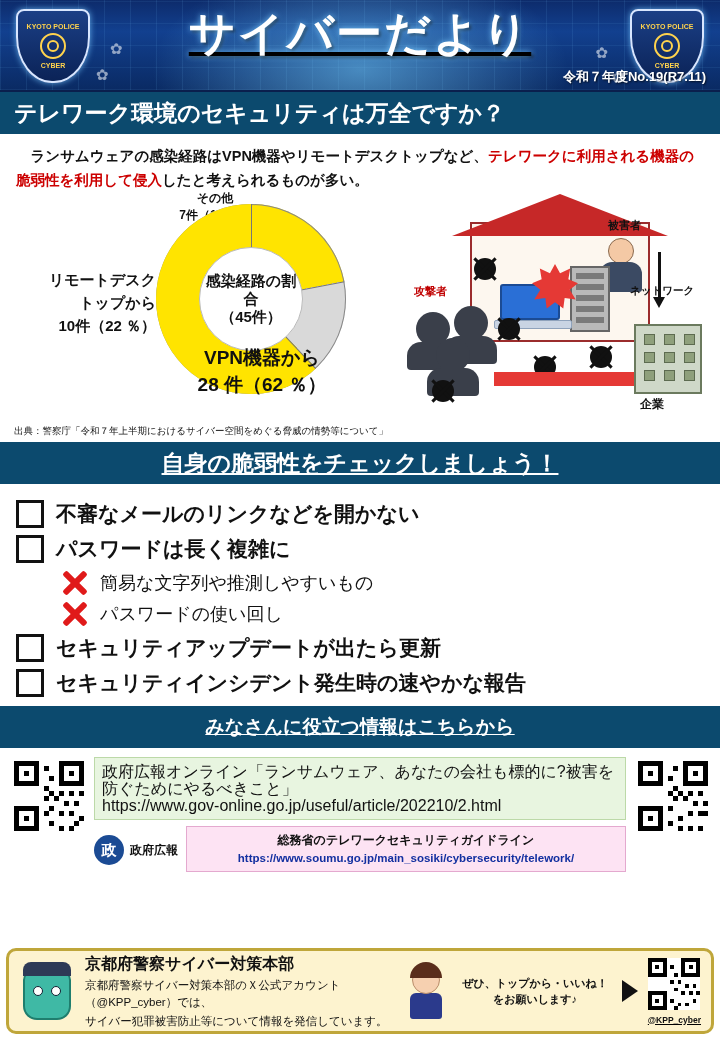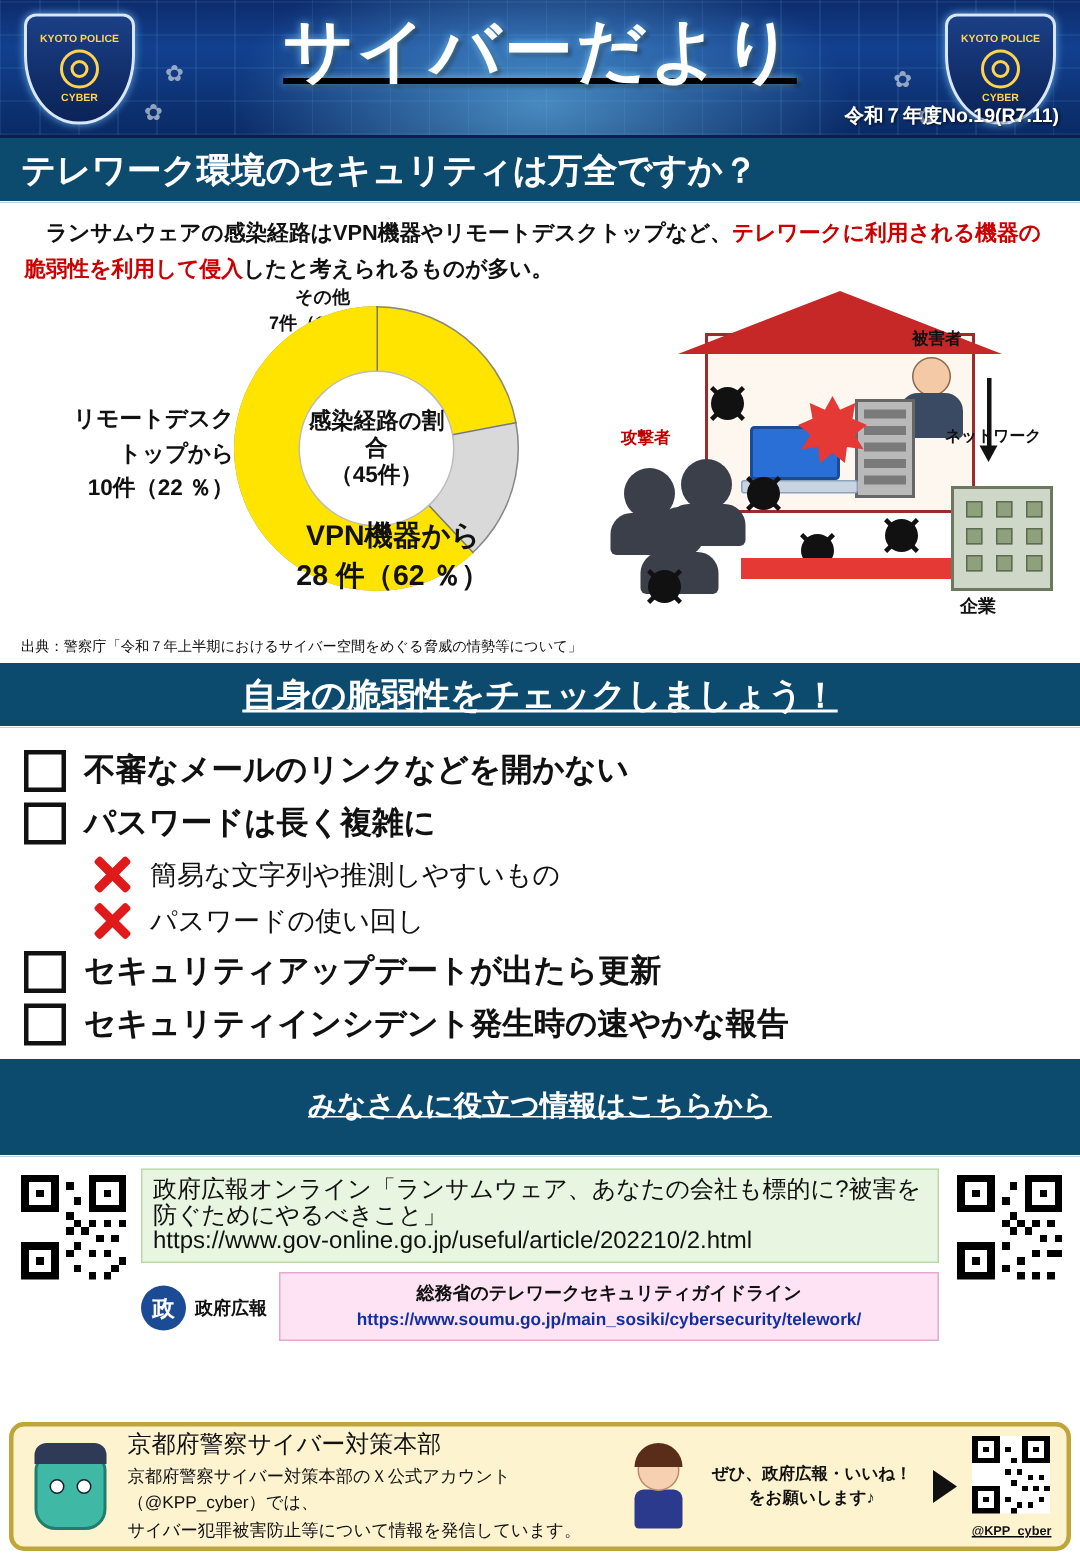--- a/index.html
+++ b/index.html
@@ -238,21 +238,21 @@
     background:#fdf3cf; border:3px solid #bfa63a; border-radius:10px;
     display:flex; align-items:center; padding:6px 10px; gap:10px;
   }
   .mascot {
     width:56px; height:62px; flex:0 0 auto; position:relative;
   }
   .mascot .body { position:absolute; left:4px; top:10px; width:48px; height:50px; background:#3fb9a5; border:2px solid #1f7e6e; border-radius:10px 10px 14px 14px; }
   .mascot .hat { position:absolute; left:4px; top:2px; width:48px; height:14px; background:#2e3a56; border-radius:8px 8px 0 0; }
   .mascot .eye { position:absolute; top:26px; width:10px; height:10px; background:#fff; border:1px solid #123; border-radius:50%; }
   .foot-text { flex:1 1 auto; }
-  .foot-title { font-size:16px; font-weight:normal; color:#111; line-height:22px; }
+  .foot-title { font-size:16px; font-weight:bold; color:#111; line-height:22px; }
   .foot-desc { font-size:11.5px; color:#111; line-height:17px; margin-top:2px; }
   .foot-girl { width:44px; height:62px; flex:0 0 auto; position:relative; }
   .foot-girl .g-head { position:absolute; left:8px; top:6px; width:28px; height:28px; border-radius:50%; background:#f6d0b0; border:1px solid #b98d6a; }
   .foot-girl .g-hair { position:absolute; left:6px; top:2px; width:32px; height:16px; background:#5a2d1b; border-radius:16px 16px 0 0; }
   .foot-girl .g-body { position:absolute; left:6px; top:33px; width:32px; height:26px; background:#2b3a8c; border-radius:6px 6px 3px 3px; }
   .follow {
     font-size:11px; font-weight:bold; color:#111; line-height:16px; text-align:center;
     flex:0 0 auto; padding:0 4px;
   }
   .foot-arrow {
@@ -420,21 +420,21 @@
       <span class="chk"></span>
       <span class="check-text">セキュリティアップデートが出たら更新</span>
     </div>
 
     <div class="check-row">
       <span class="chk"></span>
       <span class="check-text">セキュリティインシデント発生時の速やかな報告</span>
     </div>
   </div>
 
-  <div class="banner center" style="font-size:19px;padding:19px 14px;line-height:26px;">みなさんに役立つ情報はこちらから</div>
+  <div class="banner center" style="font-size:19px;padding:8px 14px;line-height:26px;">みなさんに役立つ情報はこちらから</div>
 
   <div class="links">
     <div class="qr">
       <svg width="70" height="70" viewBox="0 0 14 14" shape-rendering="crispEdges">
         <rect width="14" height="14" fill="#fff"></rect>
         <g fill="#000">
           <rect x="0" y="0" width="5" height="5"></rect>
             <rect x="1" y="1" width="3" height="3" fill="#fff"></rect>
             <rect x="2" y="2" width="1" height="1"></rect>
           <rect x="9" y="0" width="5" height="5"></rect>
@@ -533,21 +533,21 @@
       <div class="foot-title">京都府警察サイバー対策本部</div>
       <div class="foot-desc">京都府警察サイバー対策本部のＸ公式アカウント（@KPP_cyber）では、</div>
       <div class="foot-desc">サイバー犯罪被害防止等について情報を発信しています。</div>
     </div>
     <div class="foot-girl">
       <div class="g-body"></div>
       <div class="g-head"></div>
       <div class="g-hair"></div>
     </div>
     <div class="follow">
-      <div>ぜひ、政府広報・いいね！</div>
+      <div>ぜひ、トップから・いいね！</div>
       <div>をお願いします♪</div>
     </div>
     <div class="foot-arrow"></div>
     <div class="foot-qr-wrap">
       <svg width="52" height="52" viewBox="0 0 14 14" shape-rendering="crispEdges">
         <rect width="14" height="14" fill="#fff"></rect>
         <g fill="#000">
           <rect x="0" y="0" width="5" height="5"></rect>
             <rect x="1" y="1" width="3" height="3" fill="#fff"></rect>
             <rect x="2" y="2" width="1" height="1"></rect>

